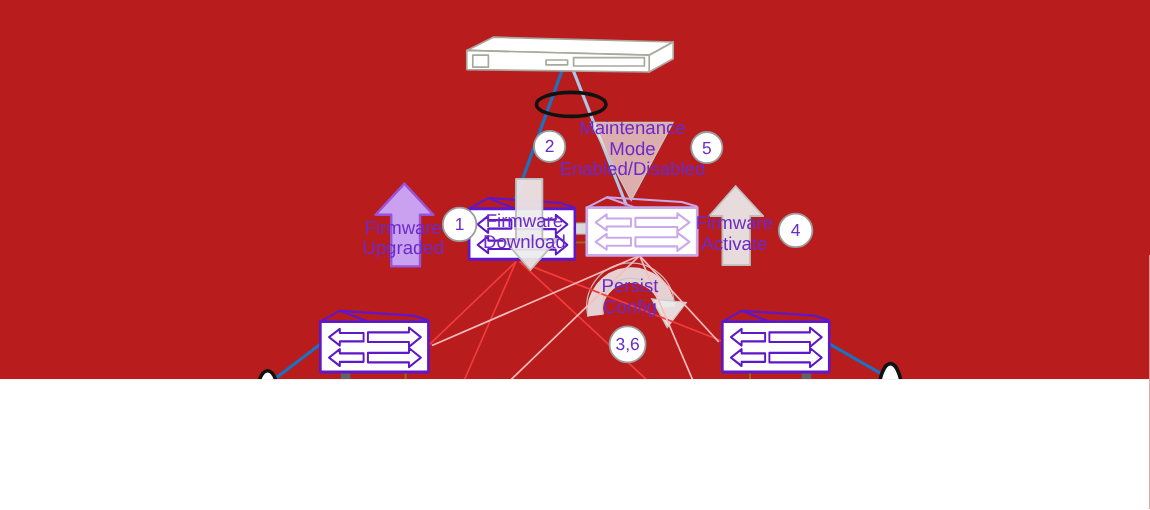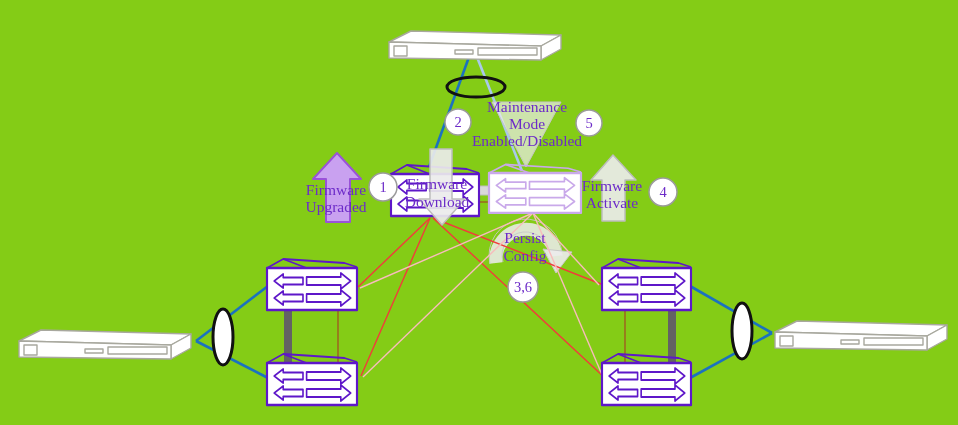--- a/index.html
+++ b/index.html
@@ -1,17 +1,17 @@
 <!DOCTYPE html>
 <html style="--purple-text: #6c2bc8; --switch-purple: #5e17c9; --switch-faded: #c9a9ea; --arrow-purple-fill: #c9a1f0; --arrow-purple-stroke: #9a52d8; --arrow-gray-fill: #ececec; --arrow-gray-stroke: #bdbdbd; --line-blue: #1b72c0; --line-blue-light: #a9c9ea; --line-red: #f23b3b; --line-red-light: #f8bcbc; --link-brown: #9c6b1e; --link-gray: #636363; --server-gray: #a8a89e; --ellipse-black: #111111; --circle-stroke: #9b9b9b;"><head>
 <meta charset="utf-8">
 <style>
   html,body{margin:0;padding:0;background:#fff;}
-  .diagram{position:relative;width:958px;height:425px;background:#84cc16;overflow:hidden;
-           font-family:Liberation Serif, serif;}
+  .diagram{position:relative;width:958px;height:316px;background:#b91c1c;overflow:hidden;
+           font-family:Liberation Sans, sans-serif;}
   svg{position:absolute;left:0;top:0;}
 
   
   .sw-body{fill:#ffffff;stroke:currentColor;stroke-width:2.4;stroke-linejoin:round;}
   .sw-lid{fill:none;stroke:currentColor;stroke-width:1.8;stroke-linejoin:round;}
   .sw-arrow{fill:#ffffff;stroke:currentColor;stroke-width:1.8;stroke-linejoin:round;}
 
   
   .srv{fill:#ffffff;stroke:var(--server-gray,#a8a89e);stroke-width:1.4;stroke-linejoin:round;}
 

